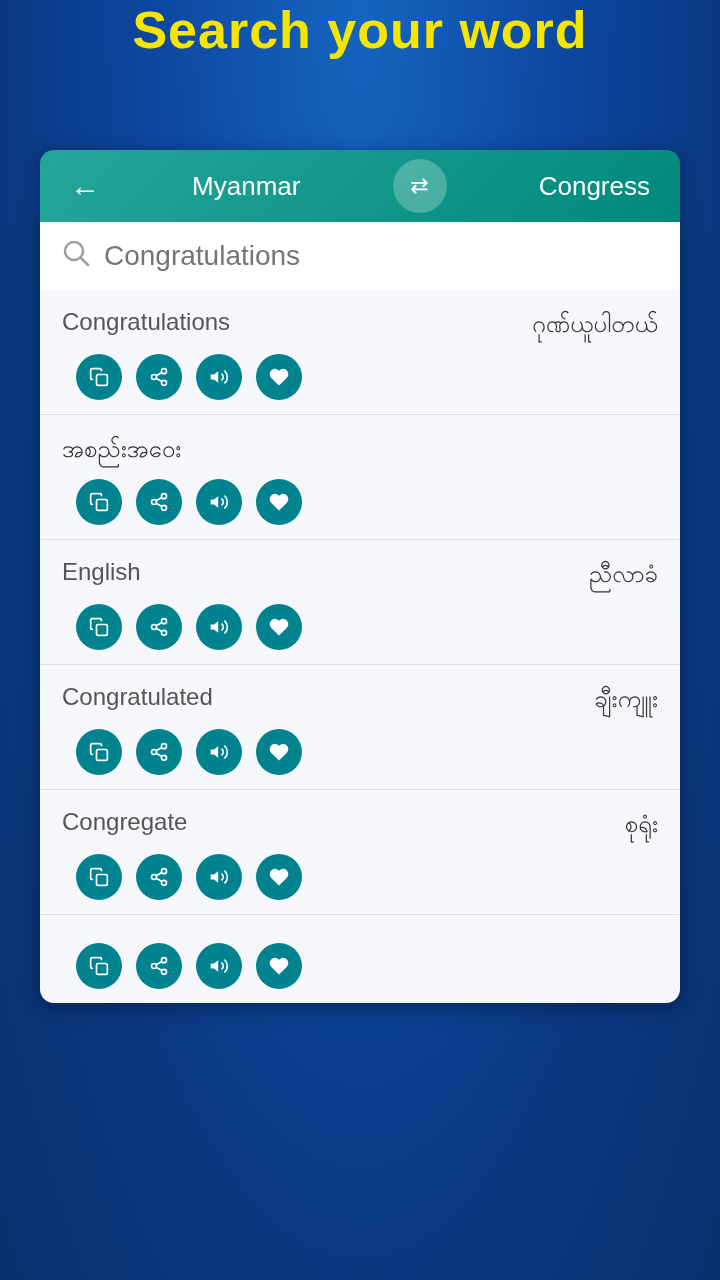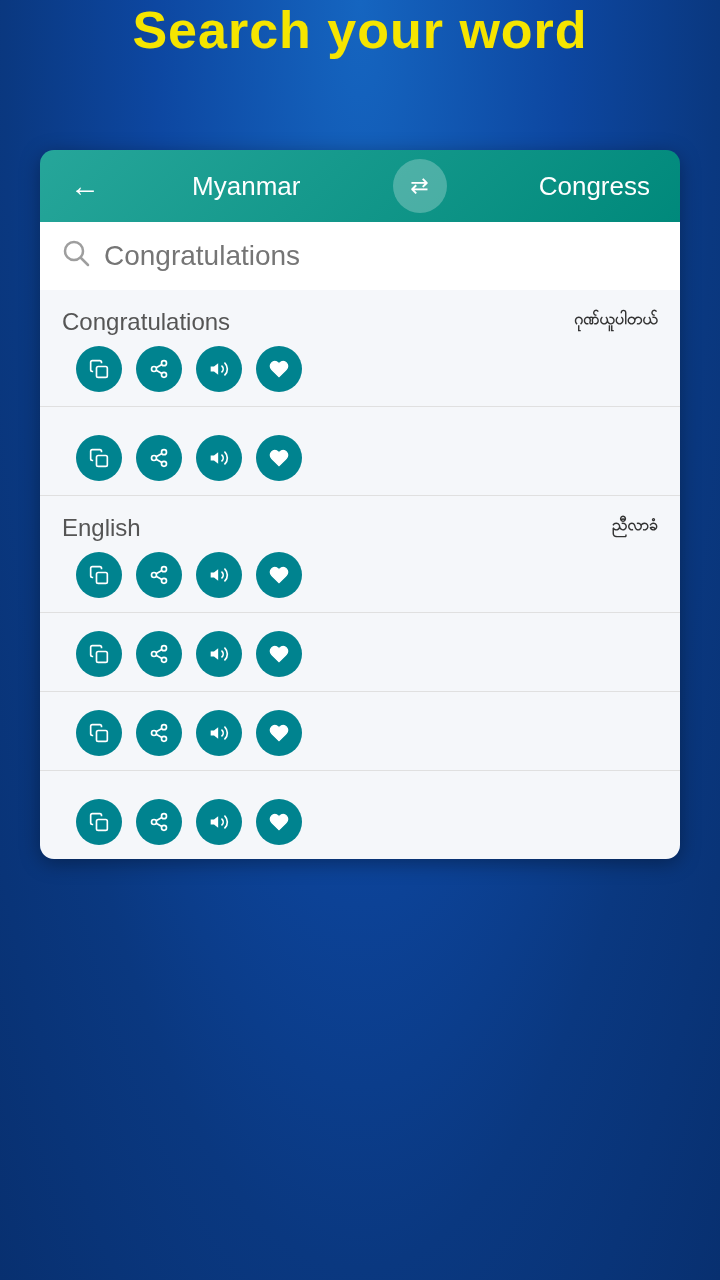--- a/index.html
+++ b/index.html
@@ -112,23 +112,23 @@
       margin-bottom: 10px;
     }
 
     .english-word {
       font-size: 24px;
       color: #555;
       font-weight: 400;
     }
 
     .myanmar-word {
-      font-size: 16px;
+      font-size: 24px;
       color: #333;
-      font-weight: 700;
+      font-weight: 400;
       text-align: right;
       max-width: 320px;
     }
 
     .action-buttons {
       display: flex;
       gap: 14px;
       padding-left: 14px;
     }
 
@@ -200,20 +200,21 @@
           </div>
         <div class="action-btn">
             <svg width="20" height="20" viewBox="0 0 24 24">
               <path d="M20.84 4.61a5.5 5.5 0 0 0-7.78 0L12 5.67l-1.06-1.06a5.5 5.5 0 0 0-7.78 7.78l1.06 1.06L12 21.23l7.78-7.78 1.06-1.06a5.5 5.5 0 0 0 0-7.78z" fill="white" stroke="white" stroke-width="1.5"></path>
             </svg>
           </div>
       </div>
     </div>
       <div class="result-item">
       <div class="word-row">
+        <span class="myanmar-word">အစည်းအဝေး</span>
       </div>
       <div class="action-buttons">
         <div class="action-btn">
             <svg width="20" height="20" viewBox="0 0 24 24" fill="white">
               <rect x="9" y="9" width="13" height="13" rx="2" stroke="white" stroke-width="2" fill="none"></rect>
               <path d="M5 15H4a2 2 0 0 1-2-2V4a2 2 0 0 1 2-2h9a2 2 0 0 1 2 2v1" stroke="white" stroke-width="2" fill="none"></path>
             </svg>
           </div>
         <div class="action-btn">
             <svg width="20" height="20" viewBox="0 0 24 24" fill="white">
@@ -267,51 +268,59 @@
             </svg>
           </div>
         <div class="action-btn">
             <svg width="20" height="20" viewBox="0 0 24 24">
               <path d="M20.84 4.61a5.5 5.5 0 0 0-7.78 0L12 5.67l-1.06-1.06a5.5 5.5 0 0 0-7.78 7.78l1.06 1.06L12 21.23l7.78-7.78 1.06-1.06a5.5 5.5 0 0 0 0-7.78z" fill="white" stroke="white" stroke-width="1.5"></path>
             </svg>
           </div>
       </div>
     </div>
       <div class="result-item">
-      <div class="action-buttons">
-        <div class="action-btn">
-            <svg width="20" height="20" viewBox="0 0 24 24" fill="white">
-              <rect x="9" y="9" width="13" height="13" rx="2" stroke="white" stroke-width="2" fill="none"></rect>
-              <path d="M5 15H4a2 2 0 0 1-2-2V4a2 2 0 0 1 2-2h9a2 2 0 0 1 2 2v1" stroke="white" stroke-width="2" fill="none"></path>
-            </svg>
-          </div>
-        <div class="action-btn">
-            <svg width="20" height="20" viewBox="0 0 24 24" fill="white">
-              <circle cx="18" cy="5" r="3" stroke="white" stroke-width="2" fill="none"></circle>
-              <circle cx="6" cy="12" r="3" stroke="white" stroke-width="2" fill="none"></circle>
-              <circle cx="18" cy="19" r="3" stroke="white" stroke-width="2" fill="none"></circle>
-              <line x1="8.59" y1="13.51" x2="15.42" y2="17.49" stroke="white" stroke-width="2"></line>
-              <line x1="15.41" y1="6.51" x2="8.59" y2="10.49" stroke="white" stroke-width="2"></line>
-            </svg>
-          </div>
-        <div class="action-btn">
-            <svg width="20" height="20" viewBox="0 0 24 24" fill="white">
-              <polygon points="11 5 6 9 2 9 2 15 6 15 11 19 11 5" fill="white"></polygon>
-              <path d="M15.54 8.46a5 5 0 0 1 0 7.07" stroke="white" stroke-width="2" fill="none" stroke-linecap="round"></path>
-              <path d="M19.07 4.93a10 10 0 0 1 0 14.14" stroke="white" stroke-width="2" fill="none" stroke-linecap="round"></path>
-            </svg>
-          </div>
-        <div class="action-btn">
-            <svg width="20" height="20" viewBox="0 0 24 24">
-              <path d="M20.84 4.61a5.5 5.5 0 0 0-7.78 0L12 5.67l-1.06-1.06a5.5 5.5 0 0 0-7.78 7.78l1.06 1.06L12 21.23l7.78-7.78 1.06-1.06a5.5 5.5 0 0 0 0-7.78z" fill="white" stroke="white" stroke-width="1.5"></path>
-            </svg>
-          </div>
-      </div>
-    </div>
-      <div class="result-item">
+      <div class="word-row">
+        <span class="english-word">Congratulated</span>
+        <span class="myanmar-word">ချီးကျူး</span>
+      </div>
+      <div class="action-buttons">
+        <div class="action-btn">
+            <svg width="20" height="20" viewBox="0 0 24 24" fill="white">
+              <rect x="9" y="9" width="13" height="13" rx="2" stroke="white" stroke-width="2" fill="none"></rect>
+              <path d="M5 15H4a2 2 0 0 1-2-2V4a2 2 0 0 1 2-2h9a2 2 0 0 1 2 2v1" stroke="white" stroke-width="2" fill="none"></path>
+            </svg>
+          </div>
+        <div class="action-btn">
+            <svg width="20" height="20" viewBox="0 0 24 24" fill="white">
+              <circle cx="18" cy="5" r="3" stroke="white" stroke-width="2" fill="none"></circle>
+              <circle cx="6" cy="12" r="3" stroke="white" stroke-width="2" fill="none"></circle>
+              <circle cx="18" cy="19" r="3" stroke="white" stroke-width="2" fill="none"></circle>
+              <line x1="8.59" y1="13.51" x2="15.42" y2="17.49" stroke="white" stroke-width="2"></line>
+              <line x1="15.41" y1="6.51" x2="8.59" y2="10.49" stroke="white" stroke-width="2"></line>
+            </svg>
+          </div>
+        <div class="action-btn">
+            <svg width="20" height="20" viewBox="0 0 24 24" fill="white">
+              <polygon points="11 5 6 9 2 9 2 15 6 15 11 19 11 5" fill="white"></polygon>
+              <path d="M15.54 8.46a5 5 0 0 1 0 7.07" stroke="white" stroke-width="2" fill="none" stroke-linecap="round"></path>
+              <path d="M19.07 4.93a10 10 0 0 1 0 14.14" stroke="white" stroke-width="2" fill="none" stroke-linecap="round"></path>
+            </svg>
+          </div>
+        <div class="action-btn">
+            <svg width="20" height="20" viewBox="0 0 24 24">
+              <path d="M20.84 4.61a5.5 5.5 0 0 0-7.78 0L12 5.67l-1.06-1.06a5.5 5.5 0 0 0-7.78 7.78l1.06 1.06L12 21.23l7.78-7.78 1.06-1.06a5.5 5.5 0 0 0 0-7.78z" fill="white" stroke="white" stroke-width="1.5"></path>
+            </svg>
+          </div>
+      </div>
+    </div>
+      <div class="result-item">
+      <div class="word-row">
+        <span class="english-word">Congregate</span>
+        <span class="myanmar-word">စုရုံး</span>
+      </div>
       <div class="action-buttons">
         <div class="action-btn">
             <svg width="20" height="20" viewBox="0 0 24 24" fill="white">
               <rect x="9" y="9" width="13" height="13" rx="2" stroke="white" stroke-width="2" fill="none"></rect>
               <path d="M5 15H4a2 2 0 0 1-2-2V4a2 2 0 0 1 2-2h9a2 2 0 0 1 2 2v1" stroke="white" stroke-width="2" fill="none"></path>
             </svg>
           </div>
         <div class="action-btn">
             <svg width="20" height="20" viewBox="0 0 24 24" fill="white">
               <circle cx="18" cy="5" r="3" stroke="white" stroke-width="2" fill="none"></circle>

